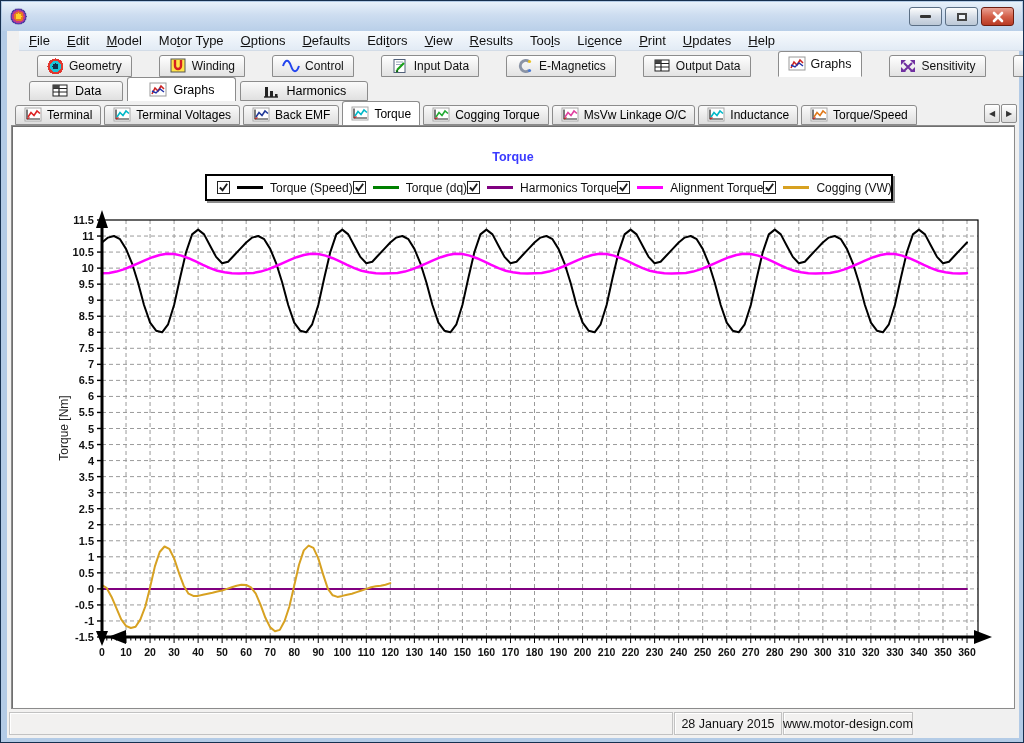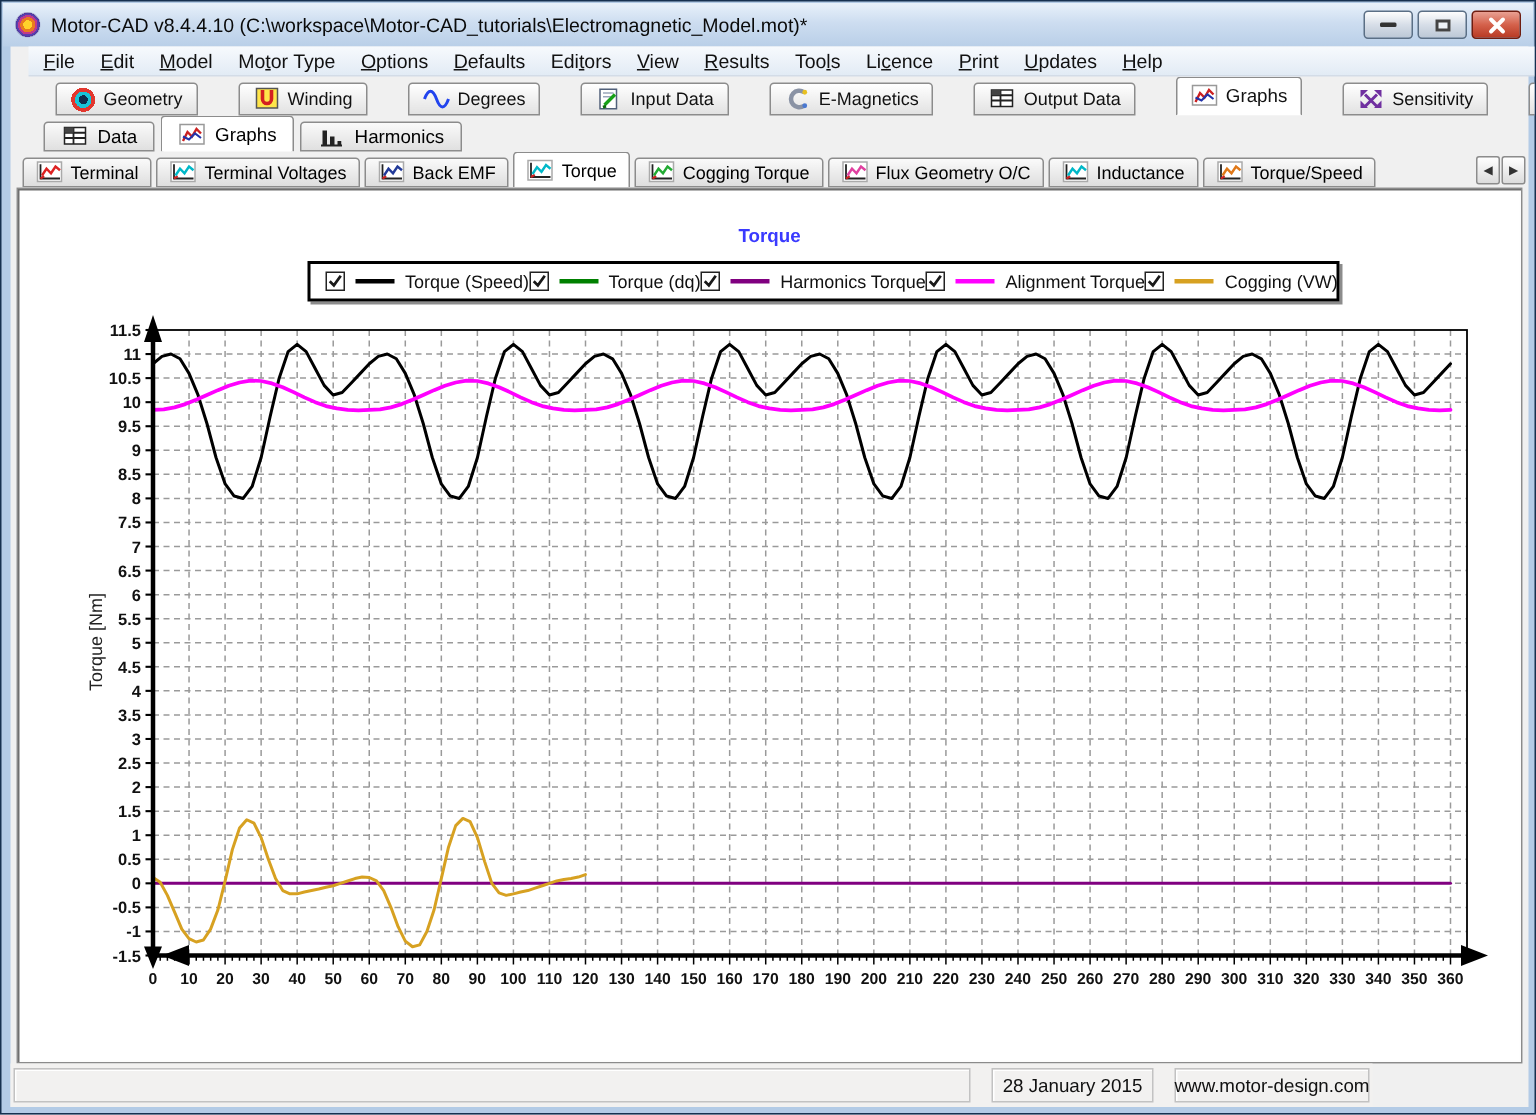--- a/index.html
+++ b/index.html
@@ -24,21 +24,21 @@
     background:linear-gradient(#f7fafd,#e2ebf5);display:flex;align-items:center;gap:17px;padding:0 10px;border-bottom:1px solid #d3dce7;}
   .menu-item{font-size:13px;color:#111;cursor:default;white-space:nowrap;}
   .menu-item u{text-decoration:underline;}
   
   .toolbar{position:absolute;left:0;top:20px;width:1012px;height:26px;display:flex;align-items:flex-end;padding:0 0 0 6px;}
   .tbtn{height:22px;margin-right:3px;display:flex;align-items:center;gap:5px;padding:0 9px;
     border:1px solid #8c8c8c;border-radius:3px 3px 0 0;background:linear-gradient(#ffffff,#e2e2e2);font-size:12px;color:#111;white-space:nowrap;margin-left:24px;}
   .tbtn.active{height:26px;background:#fff;border-bottom:1px solid #fff;font-size:12.5px;}
   
   .tabs2{position:absolute;left:0;top:46px;width:1012px;height:24px;display:flex;align-items:flex-end;padding-left:22px;}
-  .tab2{height:20px;margin-right:4px;display:flex;align-items:center;gap:6px;padding:0 11px;
+  .tab2{height:20px;margin-right:4px;display:flex;align-items:center;gap:6px;padding:0 21px;
     border:1px solid #8c8c8c;border-radius:3px 3px 0 0;background:linear-gradient(#fafafa,#e0e0e0);font-size:12.5px;}
   .tab2.active{height:24px;background:#fff;border-bottom:none;}
   
   .tabs3{position:absolute;left:0;top:70px;width:1012px;height:24px;display:flex;align-items:flex-end;padding-left:8px;overflow:hidden;}
   .gtab{height:20px;margin-right:3px;display:flex;align-items:center;gap:5px;padding:0 8px;flex:0 0 auto;
     border:1px solid #8c8c8c;border-radius:3px 3px 0 0;background:linear-gradient(#fafafa,#dedede);font-size:12px;white-space:nowrap;}
   .gtab.active{height:24px;background:#fff;border-bottom:none;}
   .tabscroll{position:absolute;right:2px;top:73px;display:flex;gap:1px;}
   .scrollbtn{width:16px;height:19px;border:1px solid #8c8c8c;background:linear-gradient(#fff,#dcdcdc);
     font-size:8px;color:#333;display:flex;align-items:center;justify-content:center;border-radius:2px;}
@@ -50,32 +50,31 @@
     display:flex;align-items:center;justify-content:space-between;padding:0 10px;box-shadow:2px 2px 0 rgba(0,0,0,.45);}
   .legend-item{display:flex;align-items:center;gap:7px;}
   .cbx{width:13px;height:13px;border:1px solid #222;background:#fff;display:flex;align-items:center;justify-content:center;}
   .swatch{width:26px;height:3px;}
   .legend-label{font-size:12px;color:#111;white-space:nowrap;}
   .ylab{position:absolute;left:-18px;top:295px;width:140px;text-align:center;font-size:12px;color:#222;
     transform:rotate(-90deg);transform-origin:center;}
   .xlab{position:absolute;left:90px;top:535px;width:866px;text-align:center;font-size:12px;color:#222;}
   svg text{font-family:"Liberation Sans","DejaVu Sans",sans-serif;}
   
-  .statusbar{position:absolute;left:0;top:678px;width:908px;height:29px;background:#f2f1f0;display:flex;align-items:stretch;padding:3px 2px 3px 2px;gap:14px;}
+  .statusbar{position:absolute;left:0;top:678px;width:908px;height:29px;background:#f2f1f0;display:flex;align-items:stretch;padding:3px 2px 3px 2px;gap:1px;}
   .scell{border:1px solid #c2c2c2;box-shadow:inset 1px 1px 0 #fff;display:flex;align-items:center;justify-content:center;
     font-size:12.5px;color:#111;white-space:nowrap;}
   .scell.grow{flex:1;}
 </style>
 </head>
 <body>
 
 <div class="window">
   <div class="titlebar">
     <div class="app-icon"></div>
-    <div class="title-text">Motor-CAD v8.4.4.10 (C:\workspace\Motor-CAD_tutorials\Electromagnetic_Model.mot)*</div>
     <div class="winbtns">
       <div class="winbtn">
           <div class="glyph-min"></div>
         </div>
       <div class="winbtn">
           <div class="glyph-restore"></div>
         </div>
       <div class="winbtn close">
         <svg width="12" height="12" viewBox="0 0 12 12">
           <path d="M2,2 L10,10 M10,2 L2,10" stroke="#fff" stroke-width="2.6" stroke-linecap="round"></path>
@@ -110,21 +109,21 @@
           <svg width="18" height="16" viewBox="0 0 18 16">
             <rect x="2" y="1" width="14" height="13" fill="#ffe54a" stroke="#555"></rect>
             <path d="M6,2 V8 a3,3 0 0 0 6,0 V2" fill="none" stroke="#d42020" stroke-width="2.4"></path>
           </svg>
           <span>Winding</span>
         </div>
         <div class="tbtn">
           <svg width="18" height="16" viewBox="0 0 18 16">
             <path d="M1,8 C3.5,1 6.5,1 9,8 S14.5,15 17,8" fill="none" stroke="#2244ee" stroke-width="2"></path>
           </svg>
-          <span>Degrees</span>
+          <span>Control</span>
         </div>
         <div class="tbtn">
           <svg width="18" height="16" viewBox="0 0 18 16">
             <rect x="3" y="1.5" width="11" height="13" fill="#fff" stroke="#51607a"></rect>
             <path d="M5,4 H12 M5,6.5 H12" stroke="#9aa6bb" stroke-width="1"></path>
             <path d="M6,12 L13,5" stroke="#18a018" stroke-width="2.2"></path>
             <path d="M5,13.5 L7,12.8" stroke="#0b6b0b" stroke-width="2"></path>
           </svg>
           <span>Input Data</span>
         </div>
@@ -243,21 +242,21 @@
           </svg>
           <span>Cogging Torque</span>
         </div>
         <div class="gtab">
           <svg width="18" height="16" viewBox="0 0 18 16">
             <rect x="1" y="1" width="16" height="13" fill="#fff" stroke="#aaa"></rect>
             <path d="M3,2.5 V12 H16" fill="none" stroke="#222" stroke-width="1.2"></path>
             <path d="M3,12 L5.5,10.5" stroke="#cc2222" stroke-width="1.4"></path>
             <path d="M4,10 L7,5.5 L10,8.5 L13,4 L16,6.5" fill="none" stroke="#e040a0" stroke-width="1.6"></path>
           </svg>
-          <span>Flux Geometry O/C</span>
+          <span>MsVw Linkage O/C</span>
         </div>
         <div class="gtab">
           <svg width="18" height="16" viewBox="0 0 18 16">
             <rect x="1" y="1" width="16" height="13" fill="#fff" stroke="#aaa"></rect>
             <path d="M3,2.5 V12 H16" fill="none" stroke="#222" stroke-width="1.2"></path>
             <path d="M3,12 L5.5,10.5" stroke="#cc2222" stroke-width="1.4"></path>
             <path d="M4,10 L7,5.5 L10,8.5 L13,4 L16,6.5" fill="none" stroke="#00b8c8" stroke-width="1.6"></path>
           </svg>
           <span>Inductance</span>
         </div>

